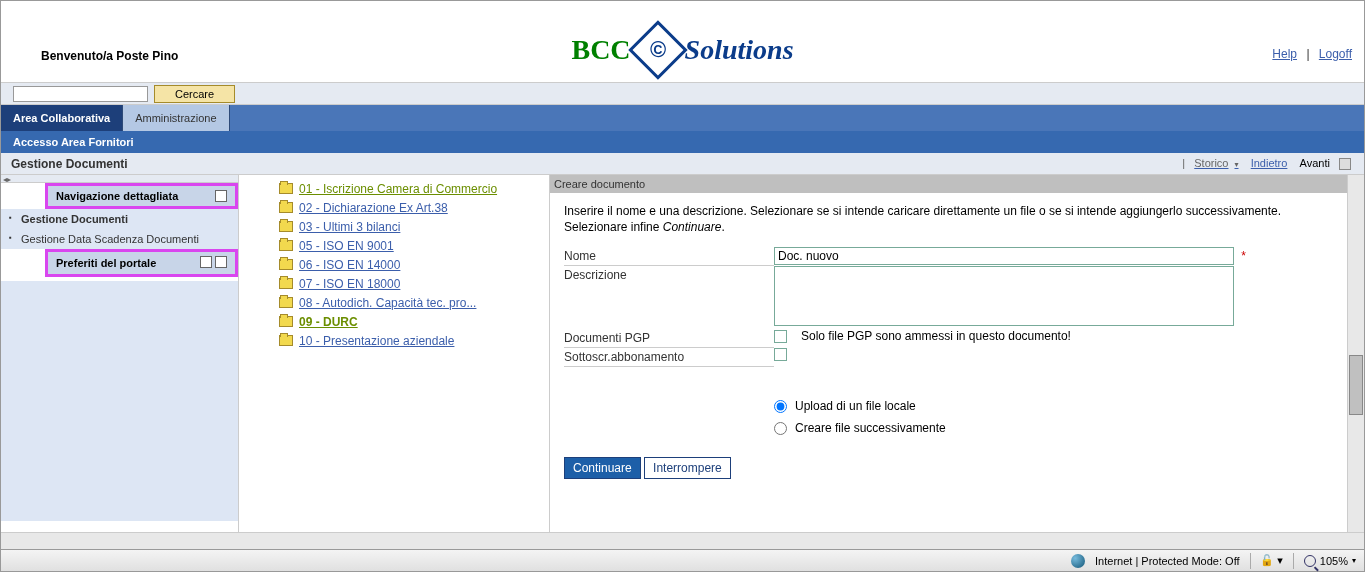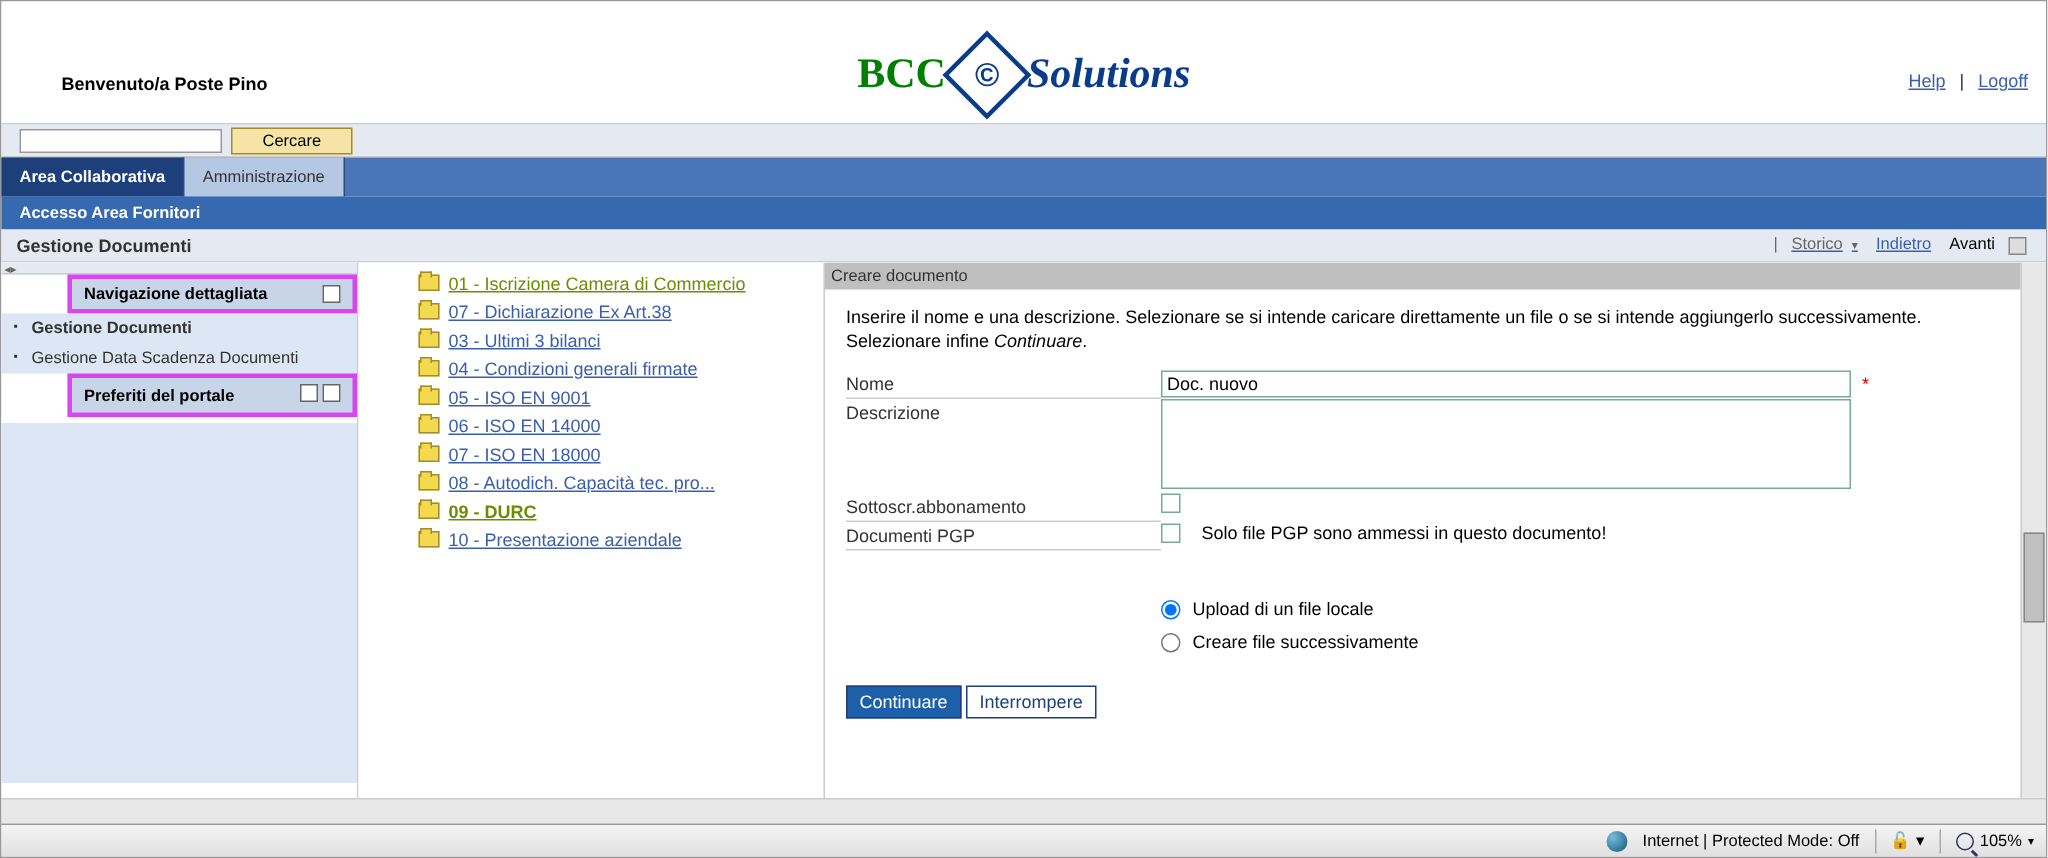--- a/index.html
+++ b/index.html
@@ -174,29 +174,25 @@
       <div class="side-fill"></div>
     </div>
 
     <div class="foldertree">
       <div class="folder-item cut">
           <span class="folder-icon"></span>
           <a>01 - Iscrizione Camera di Commercio</a>
         </div>
       <div class="folder-item">
           <span class="folder-icon"></span>
-          <a>07 - Dichiarazione Ex Art.38</a>
+          <a>02 - Dichiarazione Ex Art.38</a>
         </div>
       <div class="folder-item">
           <span class="folder-icon"></span>
           <a>03 - Ultimi 3 bilanci</a>
-        </div>
-      <div class="folder-item">
-          <span class="folder-icon"></span>
-          <a>04 - Condizioni generali firmate</a>
         </div>
       <div class="folder-item">
           <span class="folder-icon"></span>
           <a>05 - ISO EN 9001</a>
         </div>
       <div class="folder-item">
           <span class="folder-icon"></span>
           <a>06 - ISO EN 14000</a>
         </div>
       <div class="folder-item">
@@ -233,30 +229,30 @@
         </div>
 
         <div class="form-row">
           <div class="form-label" style="border-bottom:none;">Descrizione</div>
           <div class="form-field">
             <textarea class="txt-area" style=""></textarea>
           </div>
         </div>
 
         <div class="form-row">
-          <div class="form-label">Sottoscr.abbonamento</div>
-          <div class="form-field"><span class="chk"></span></div>
-        </div>
-
-        <div class="form-row">
           <div class="form-label">Documenti PGP</div>
           <div class="form-field" style="display:flex;align-items:center;">
             <span class="chk"></span>
             <span class="pgp-hint">Solo file PGP sono ammessi in questo documento!</span>
           </div>
+        </div>
+
+        <div class="form-row">
+          <div class="form-label">Sottoscr.abbonamento</div>
+          <div class="form-field"><span class="chk"></span></div>
         </div>
 
         <div class="radio-group">
           <div class="radio-row">
             <input type="radio" name="up" checked="" style="">
             <span>Upload di un file locale</span>
           </div>
           <div class="radio-row">
             <input type="radio" name="up" style="">
             <span>Creare file successivamente</span>

